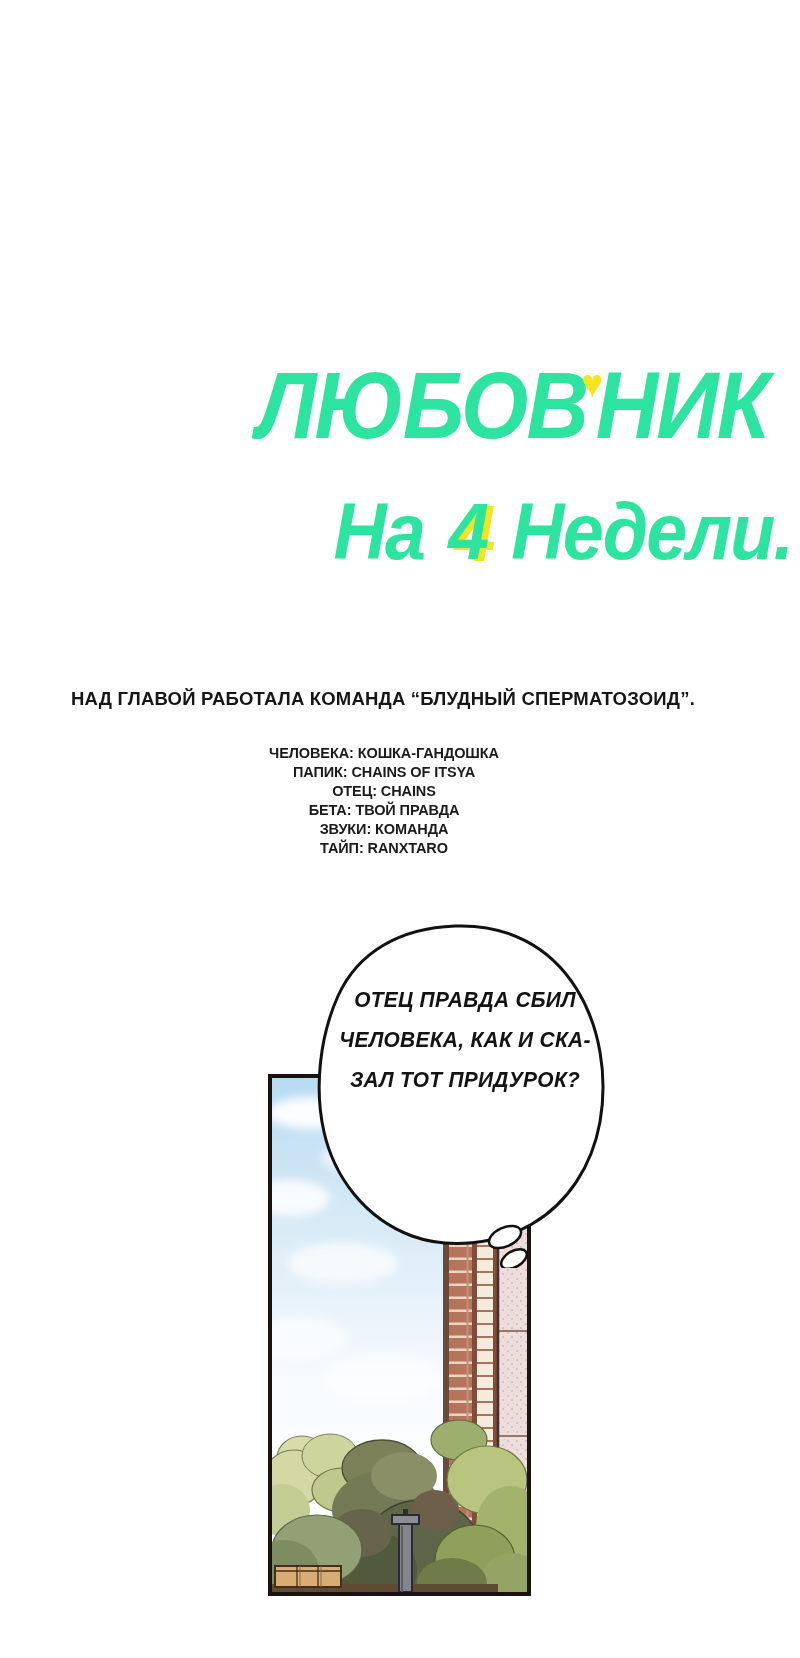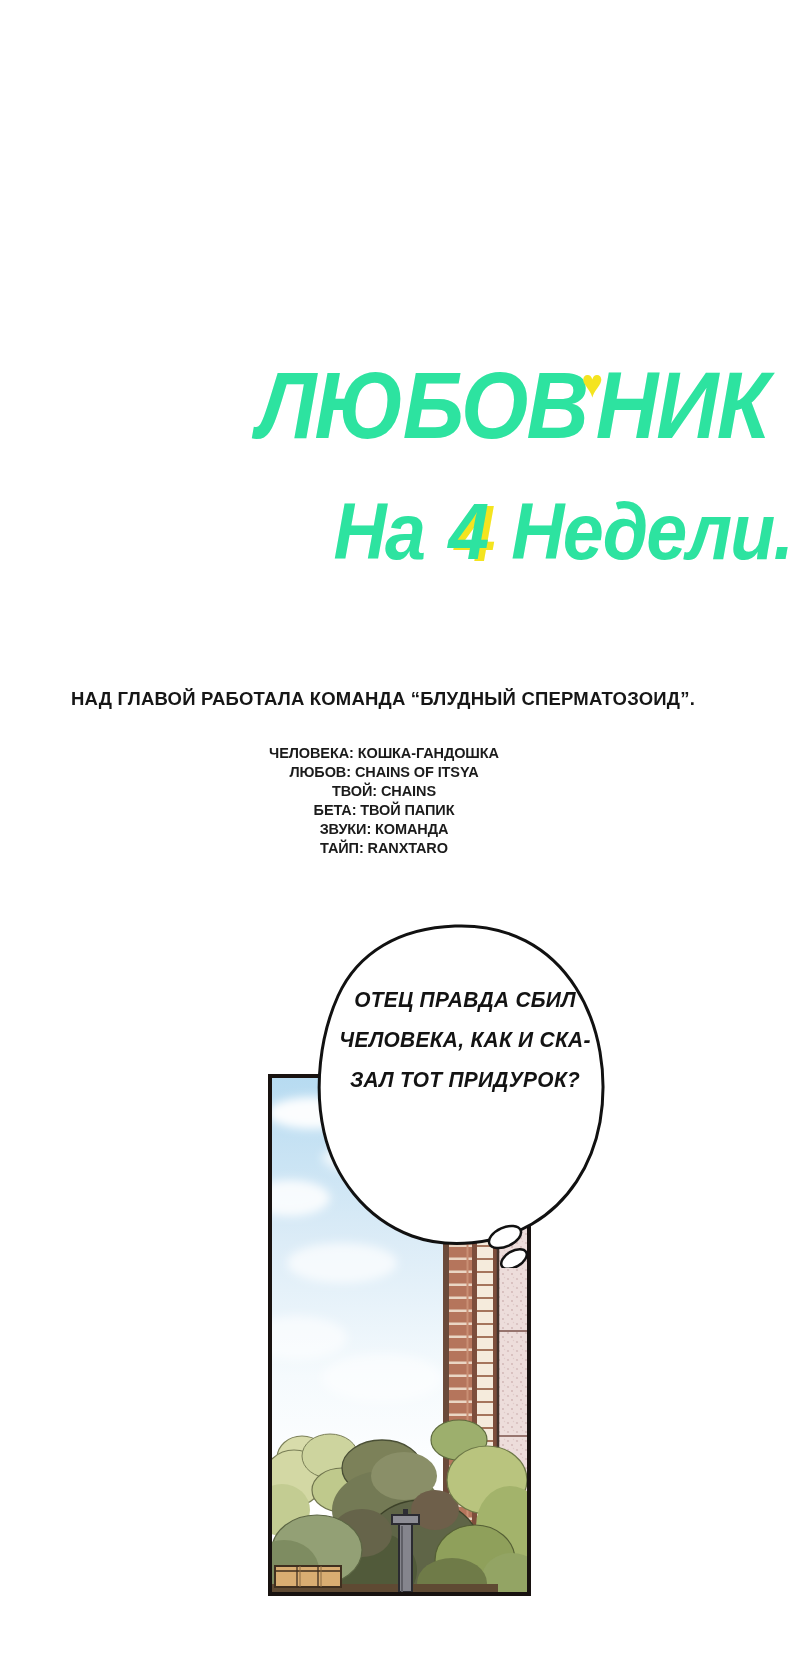--- a/index.html
+++ b/index.html
@@ -44,23 +44,23 @@
   <div class="title-l1"><span>ЛЮБОВ</span><span class="heart-glyph">♥</span><span>НИК</span></div>
   <div class="title-l2"><span>На</span>
     <span class="num-four">4</span>
     <span>Недели.</span></div>
 </div>
 
 <div class="team-line">НАД ГЛАВОЙ РАБОТАЛА КОМАНДА  “БЛУДНЫЙ СПЕРМАТОЗОИД”.</div>
 
 <div class="credits-block">
   <div><span>ЧЕЛОВЕКА:</span> <span>КОШКА-ГАНДОШКА</span></div>
-  <div><span>ЛЮБОВ:</span> <span>CHAINS OF ITSYA</span></div>
-  <div><span>ТВОЙ:</span> <span>CHAINS</span></div>
-  <div><span>БЕТА:</span> <span>ТВОЙ ПАПИК</span></div>
+  <div><span>ПАПИК:</span> <span>CHAINS OF ITSYA</span></div>
+  <div><span>ОТЕЦ:</span> <span>CHAINS</span></div>
+  <div><span>БЕТА:</span> <span>ТВОЙ ПРАВДА</span></div>
   <div><span>ЗВУКИ:</span> <span>КОМАНДА</span></div>
   <div><span>ТАЙП:</span> <span>RANXTARO</span></div>
 </div>
 
 <div class="panel">
   <svg width="255" height="514" viewBox="0 0 255 514">
     <defs>
       <linearGradient id="skyGrad" x1="0" y1="0" x2="0" y2="1">
         <stop offset="0" stop-color="#b7dbf1"></stop>
         <stop offset="0.32" stop-color="#dcecf7"></stop>

